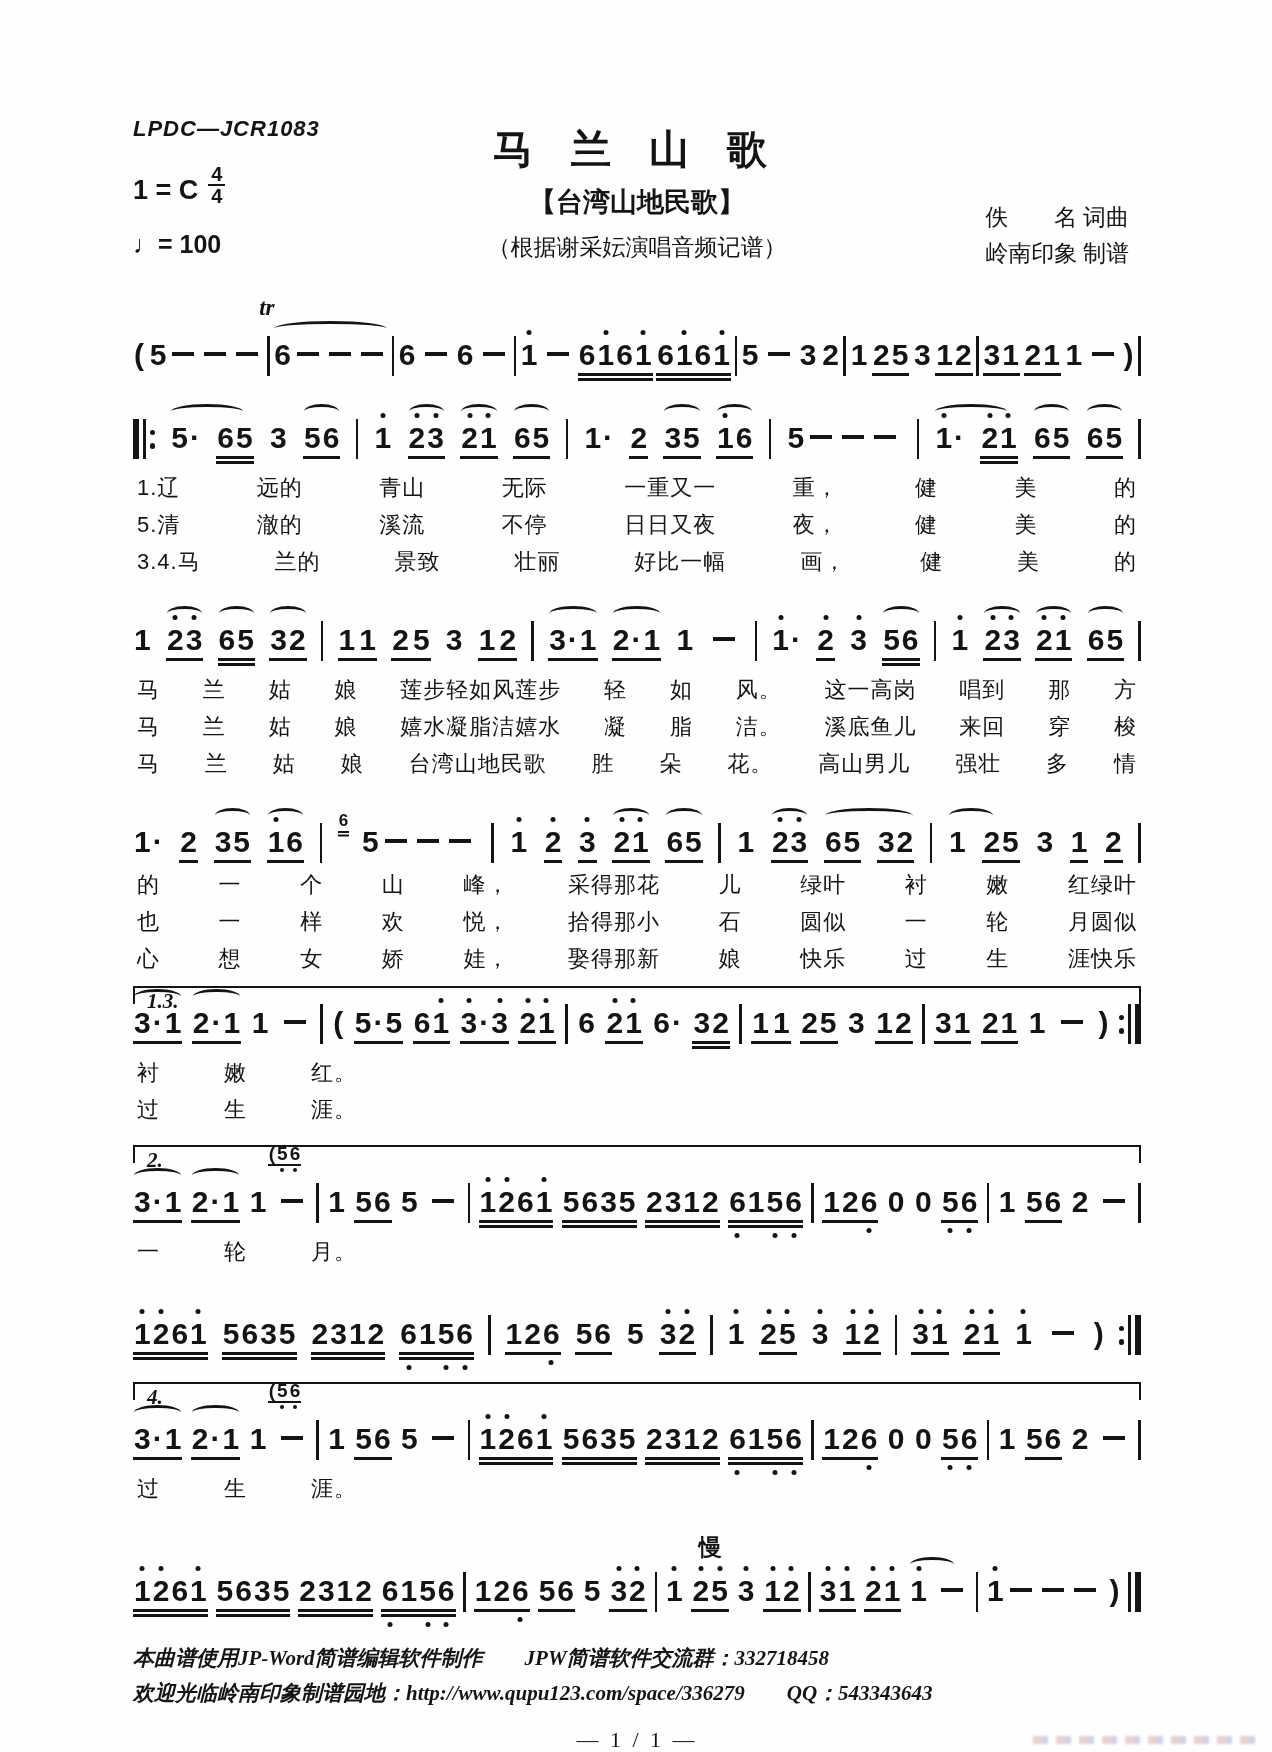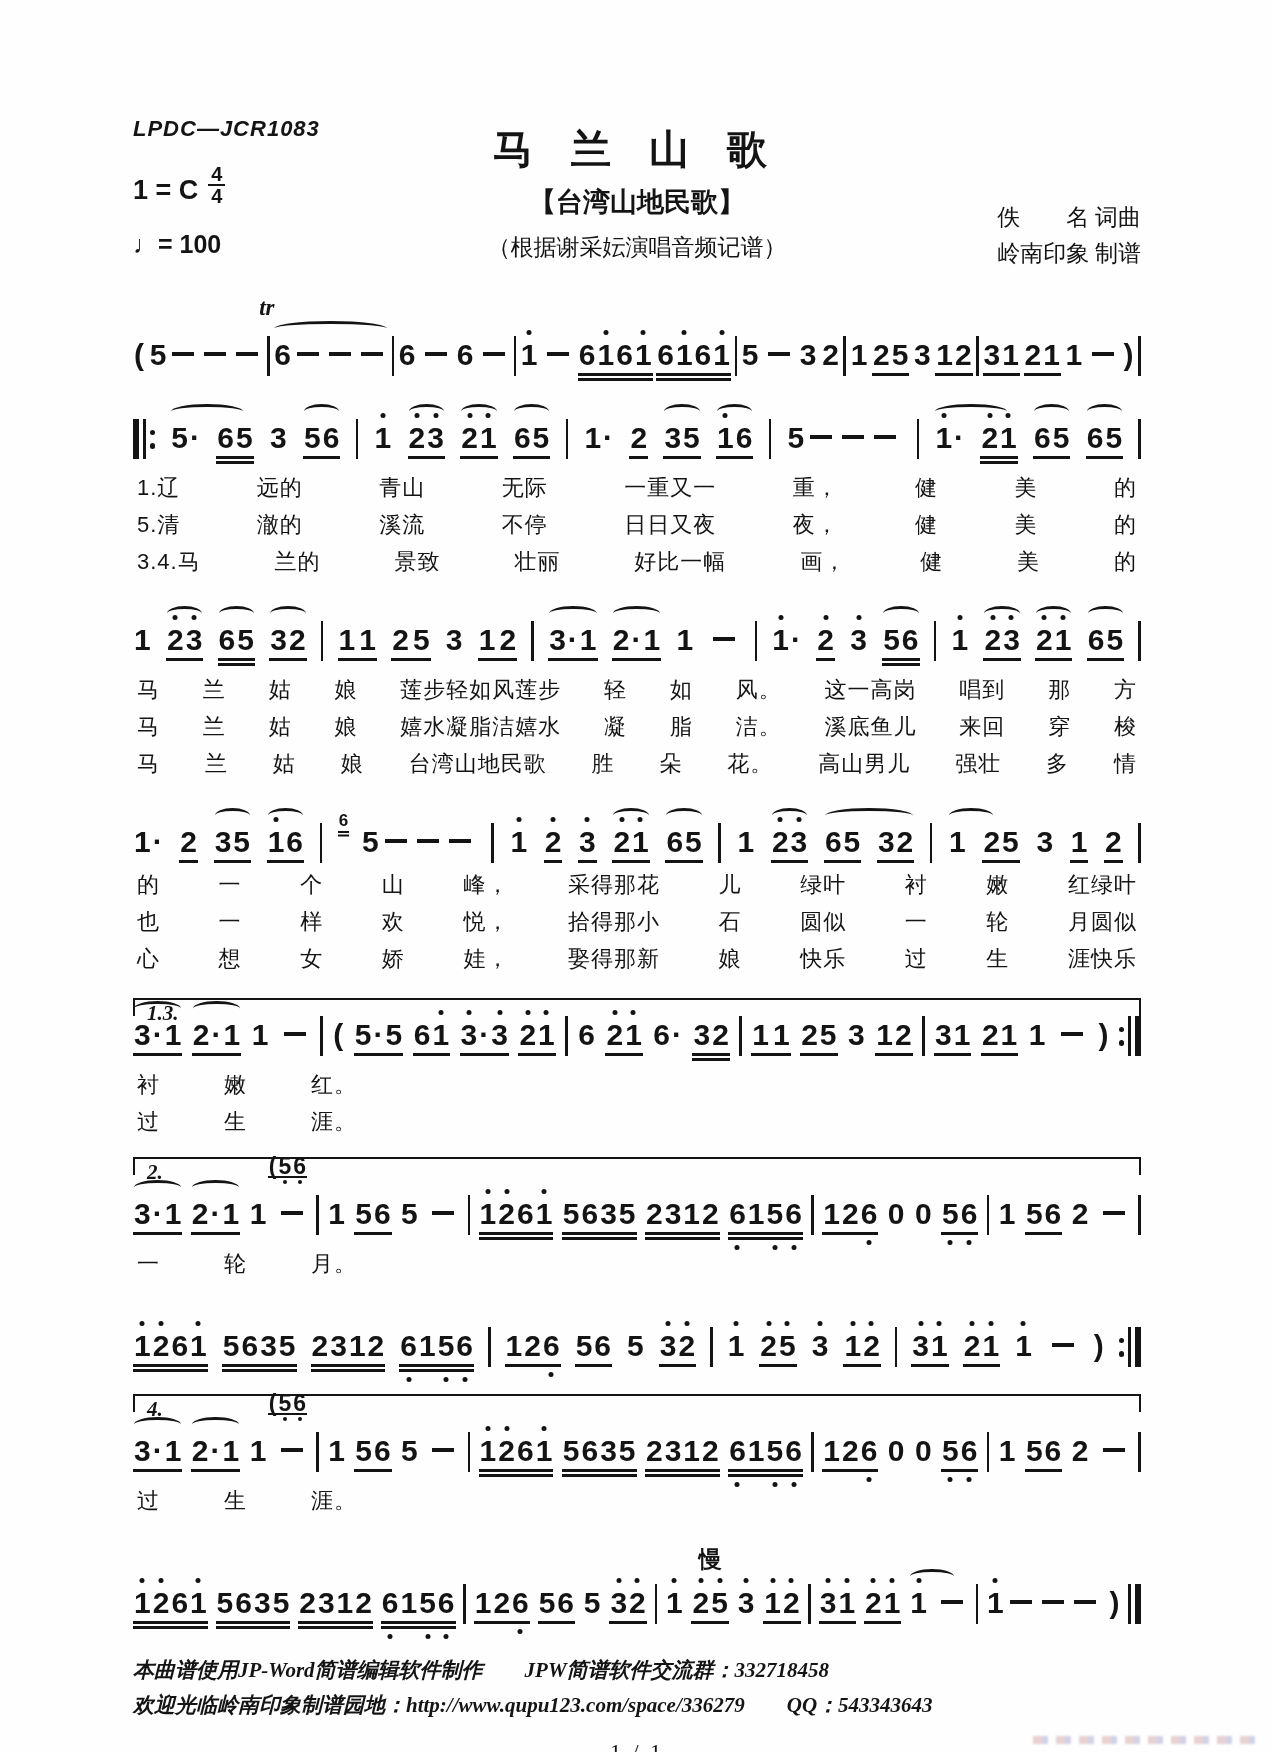--- a/index.html
+++ b/index.html
@@ -13,21 +13,21 @@
   .keyrow{position:absolute;left:0;top:52px;font-weight:700;font-size:27px;display:flex;align-items:flex-end}
   .frac{display:inline-flex;flex-direction:column;margin-left:10px;font-size:20px;line-height:20px;
         font-weight:700;text-align:center}
   .frac .num{border-bottom:2.5px solid #141414;padding:0 3px}
   .frac .den{padding:0 3px}
   .tempo{position:absolute;left:0;top:118px;font-size:25px;font-weight:700}
   .title{position:absolute;left:0;right:0;top:10px;text-align:center;
          font:700 40px "Liberation Serif",serif;letter-spacing:14px}
   .subtitle{position:absolute;left:0;right:0;top:72px;text-align:center;font:700 27px "Liberation Serif",serif}
   .source{position:absolute;left:0;right:0;top:120px;text-align:center;font:400 23px "Liberation Serif",serif}
-  .credits{position:absolute;right:0;top:88px;text-align:right;font:400 23px "Liberation Serif",serif;line-height:36px}
+  .credits{position:absolute;right:12px;top:88px;text-align:right;font:400 23px "Liberation Serif",serif;line-height:36px}
 
   
   .notes{display:flex;justify-content:space-between;align-items:flex-start;
          padding-top:24px;font-weight:700;font-size:30px;line-height:34px}
   .notes.tall{padding-top:44px}
   .tok{position:relative;display:inline-block;white-space:nowrap}
   .ch{position:relative;display:inline-block;padding:0 1px}
   .dash{position:relative;display:inline-block;width:22px;height:4px;background:#141414;
         margin:0 5px;vertical-align:9px}
   .u1::after,.u2::after{content:"";display:block;height:3px;background:#141414;margin-top:1px}
@@ -36,21 +36,21 @@
   .da{position:absolute;left:50%;top:-8px;transform:translateX(-50%);width:5px;height:5px;
       border-radius:50%;background:#141414}
   .db{position:absolute;left:50%;bottom:-14px;transform:translateX(-50%);width:5px;height:5px;
       border-radius:50%;background:#141414}
   .u2 .db{bottom:-19px}
   .arcb{position:absolute;top:-17px;left:1px;right:1px;height:12px;border-top:3px solid #141414;
         border-radius:100% 100% 0 0}
   .arcb.w2{right:auto;width:235%}
   .trl{position:absolute;top:-43px;left:-14px;font:italic 700 23px "Liberation Serif",serif}
   .mk{position:absolute;top:-42px;left:50%;transform:translateX(-50%);font:700 23px "Liberation Serif",serif}
-  .abv{position:absolute;left:-8px;top:-40px;font-size:23px;line-height:18px}
+  .abv{position:absolute;left:-8px;top:-40px;font-size:19px;line-height:18px}
   .abv .u1::after{height:2px}
   .abv .db{bottom:-9px;width:4px;height:4px}
   .grace{font-size:17px;line-height:18px;transform:translateY(-13px);margin-right:-4px}
   .grace.u2::after{height:2px;box-shadow:0 3.5px 0 #141414}
 
   .bar{display:inline-flex;align-items:center;gap:4px;height:40px;margin-top:-2px}
   .bar .bl{width:2.5px;height:40px;background:#141414}
   .bar .bl.th{width:6px}
   .bar .rd{display:inline-flex;flex-direction:column;gap:8px}
   .bar .rd i{display:block;width:5.5px;height:5.5px;border-radius:50%;background:#141414}
@@ -374,21 +374,21 @@
           <span>娇</span>
           <span>娃，</span>
           <span>娶得那新</span>
           <span>娘</span>
           <span>快乐</span>
           <span>过</span>
           <span>生</span>
           <span>涯快乐</span>
         </div>
       </div>
-      <div style="margin-top: 24px;">
+      <div style="margin-top: 12px;">
         <div class="volta">
           <span class="vlabel">1.3.</span>
         </div>
         <div class="notes">
           <span class="tok u1"><span class="ch">3</span><span class="ch">·</span><span class="ch">1</span><span class="arcb"></span></span>
           <span class="tok u1"><span class="ch">2</span><span class="ch">·</span><span class="ch">1</span><span class="arcb"></span></span>
           <span class="tok"><span class="ch">1</span></span>
           <span class="tok"><span class="dash"></span></span>
           <span class="bar">
             <span class="bl"></span>

